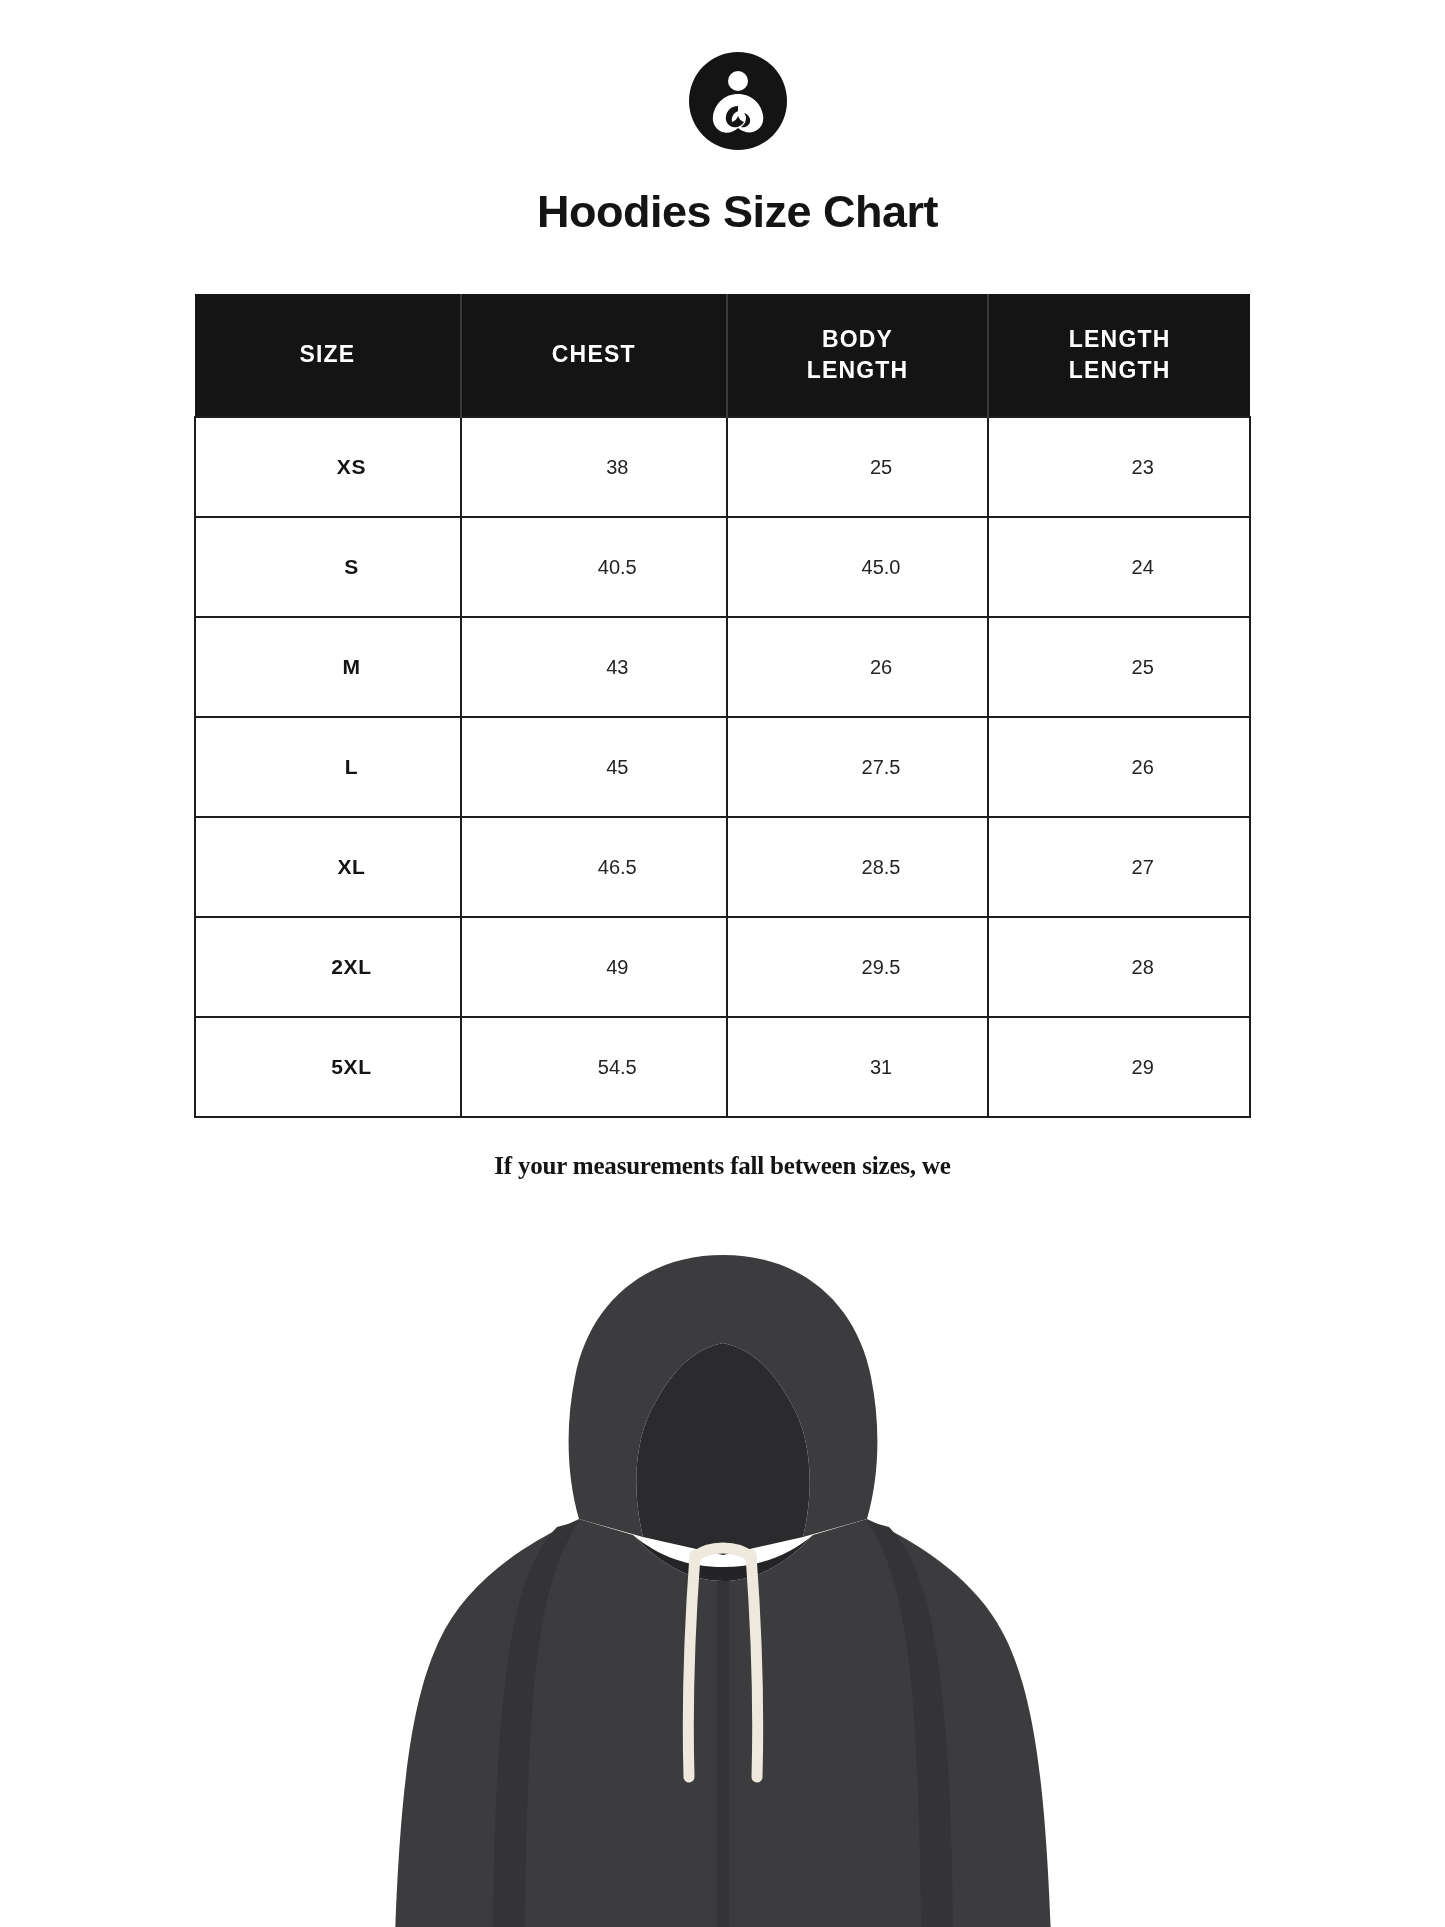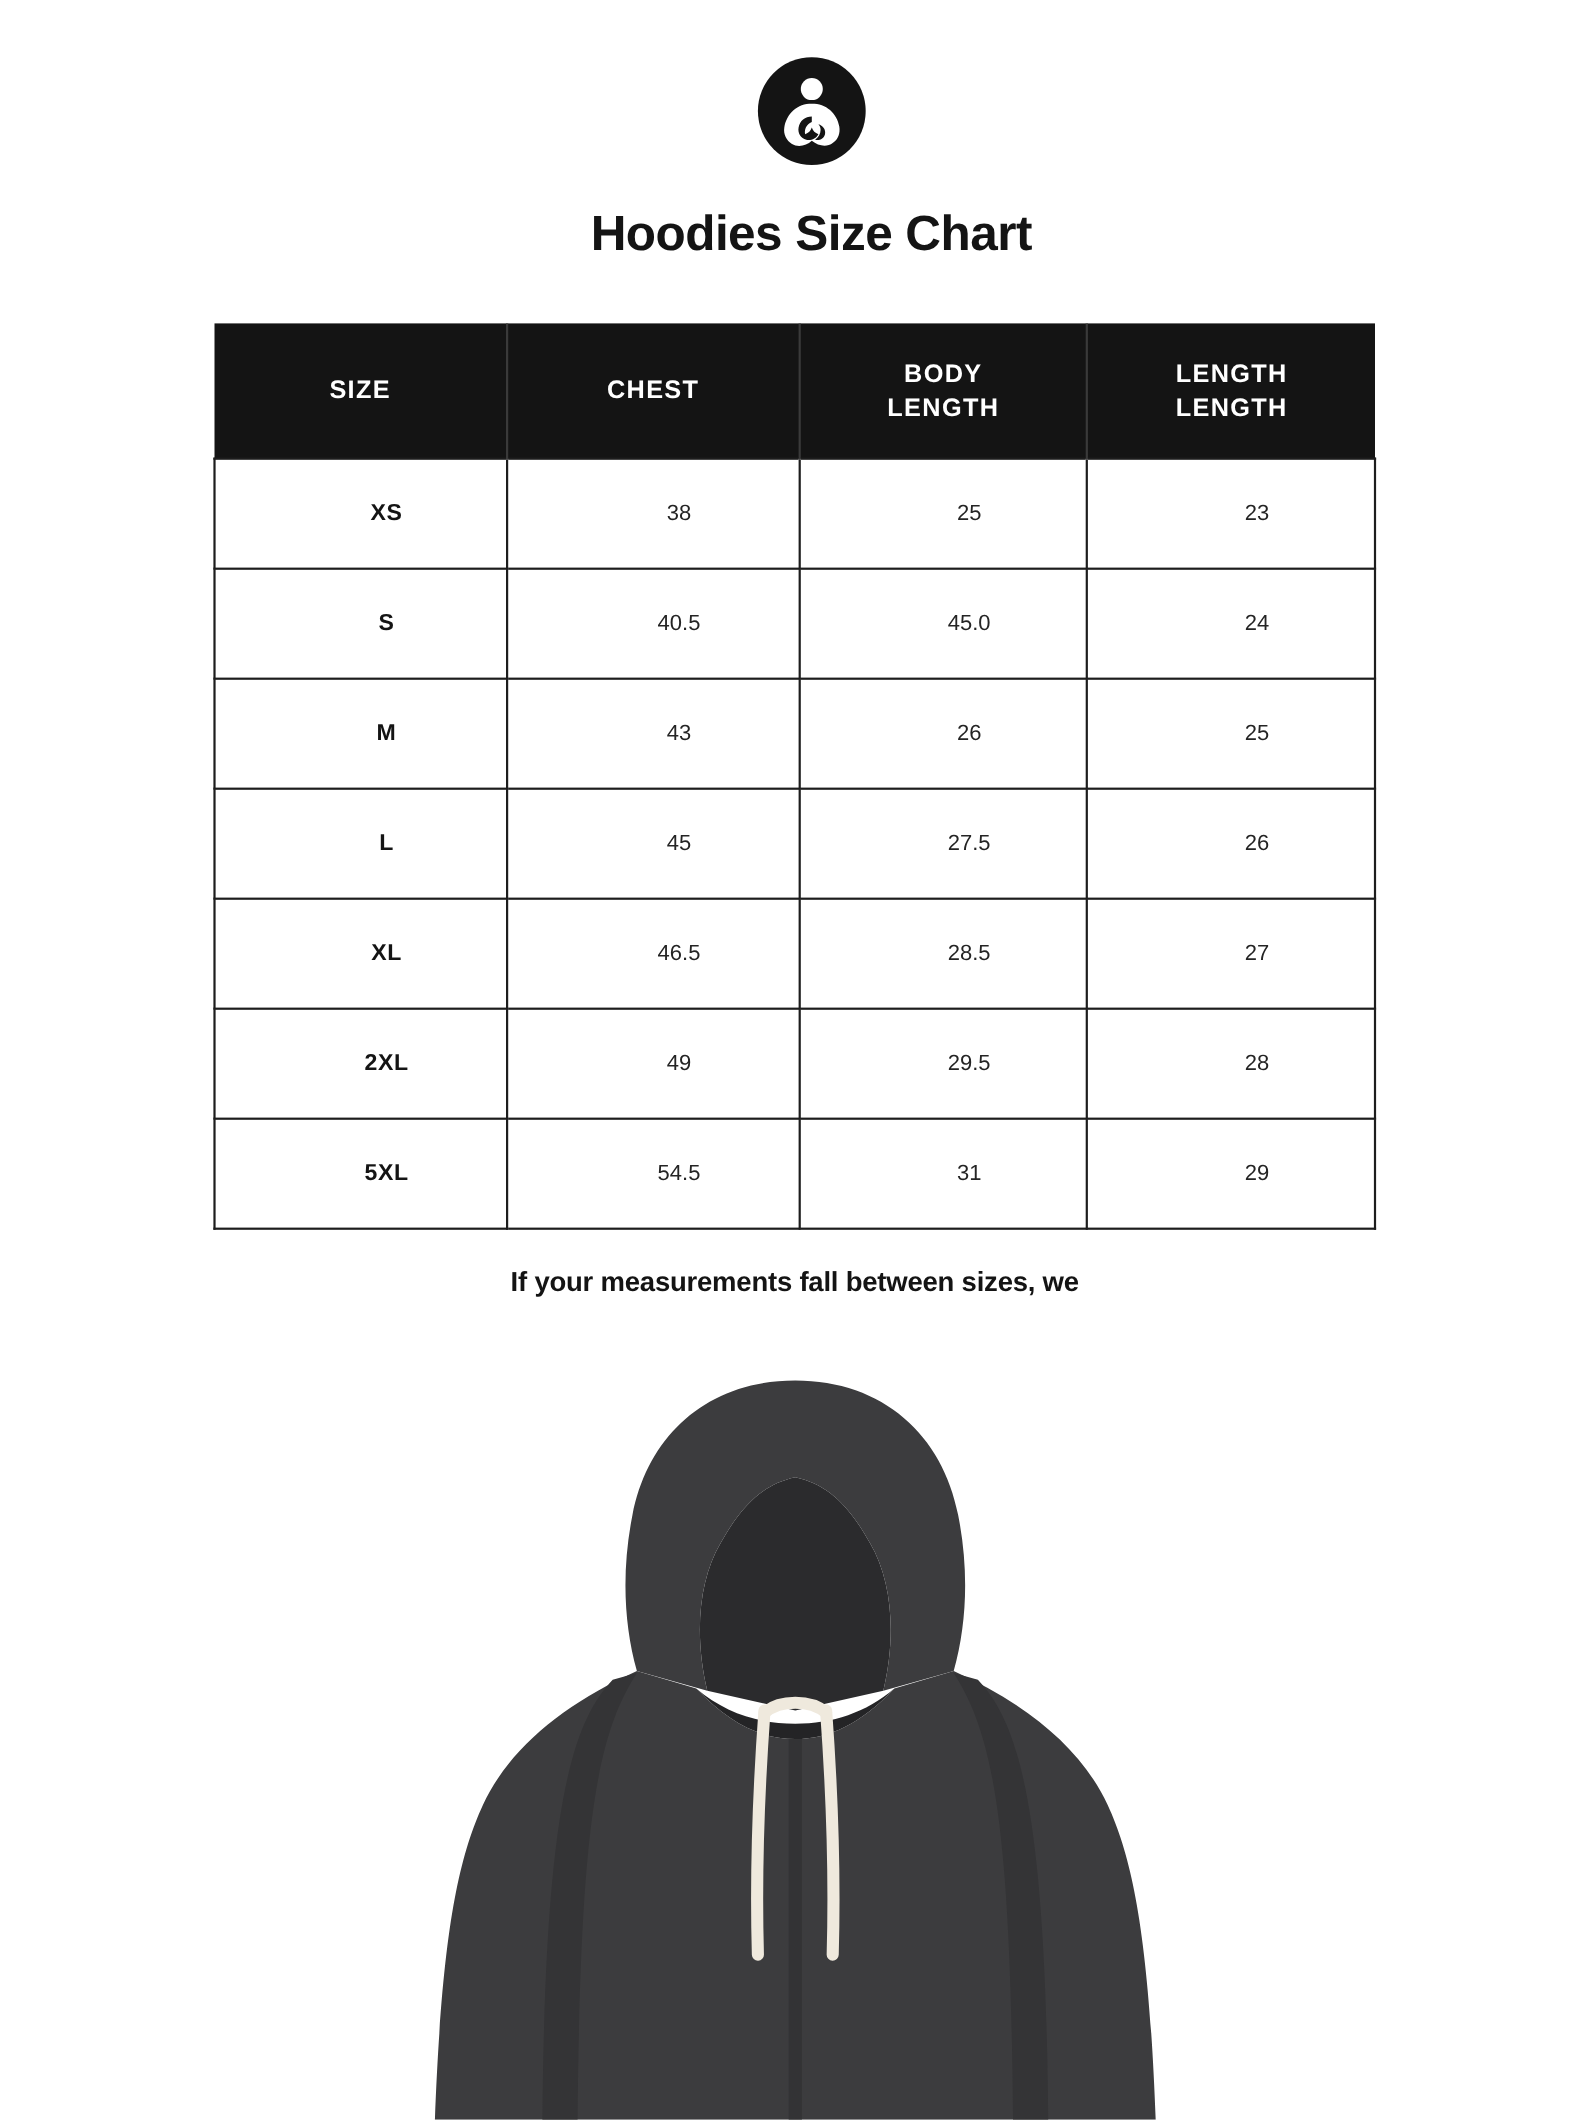--- a/index.html
+++ b/index.html
@@ -107,20 +107,21 @@
   
   .note {
     margin: 30px auto 0 auto;
     width: 800px;
     text-align: center;
     font-size: 25px;
     font-weight: bold;
     line-height: 1.45;
     color: #141414;
     letter-spacing: -0.2px;
+    font-family: Liberation Serif, serif;
   }
 
   
   .hoodie-area {
     position: absolute;
     left: 0;
     right: 0;
     bottom: 0;
     height: 700px;
     overflow: hidden;

